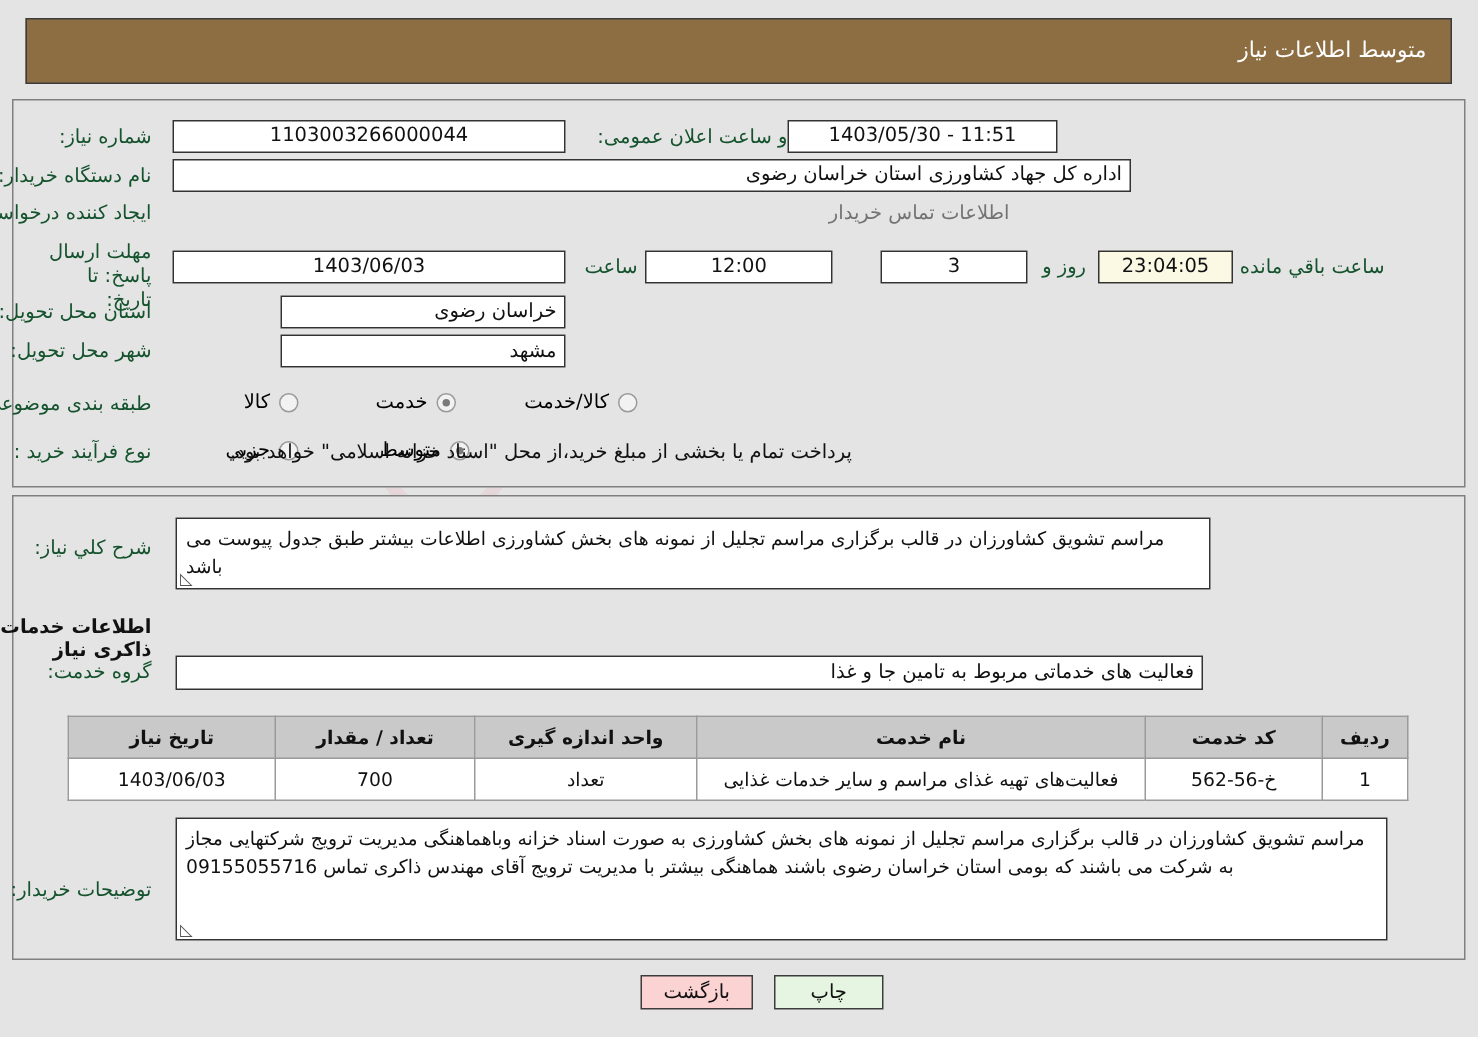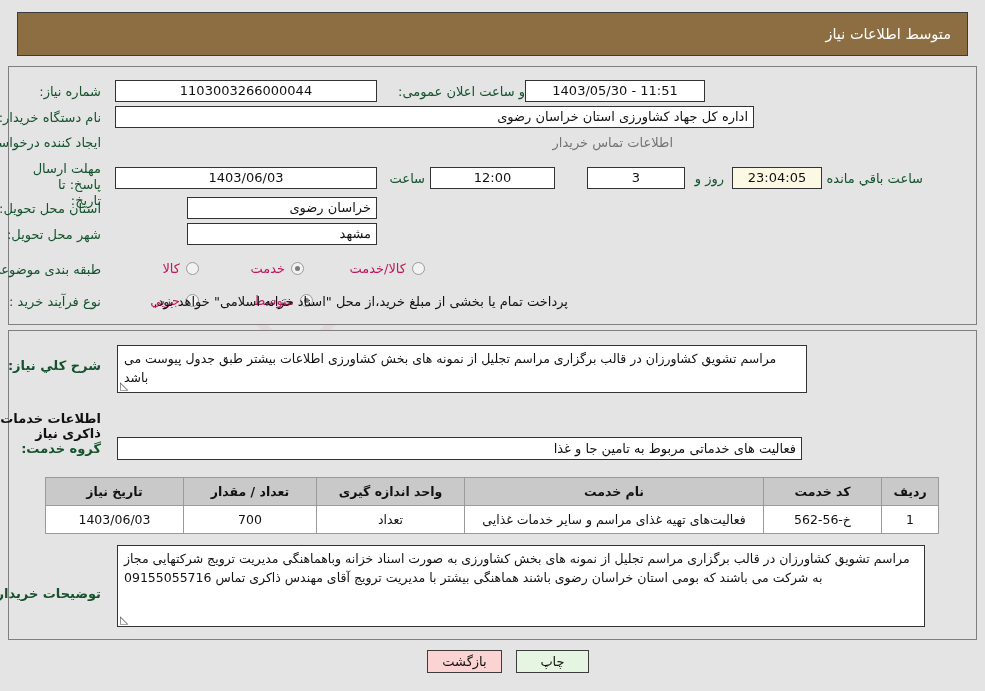--- a/index.html
+++ b/index.html
@@ -87,21 +87,21 @@
 
   
   .lbl {
     position: absolute;
     font-size: 13px;
     color: #14532d;
     white-space: nowrap;
     text-align: right;
     z-index: 12;
   }
-  .lbl.bold { font-weight: bold; margin-left: 36px; }
+  .lbl.bold { font-weight: normal; margin-left: 36px; }
 
   .fld {
     position: absolute;
     background: #ffffff;
     border: 1px solid #333333;
     box-sizing: border-box;
     font-size: 13px;
     color: #111;
     padding: 0 5px;
     line-height: 20px;
@@ -124,21 +124,21 @@
     z-index: 13;
   }
 
   
   .radio-opt {
     position: absolute;
     display: flex;
     align-items: center;
     gap: 6px;
     font-size: 13px;
-    color: #be185d;
+    color: #000000;
     white-space: nowrap;
     z-index: 12;
   }
   .radio-dot {
     width: 13px; height: 13px;
     border-radius: 50%;
     border: 1px solid #9a9a9a;
     background: #f2f2f2;
     box-sizing: border-box;
     display: inline-block;

